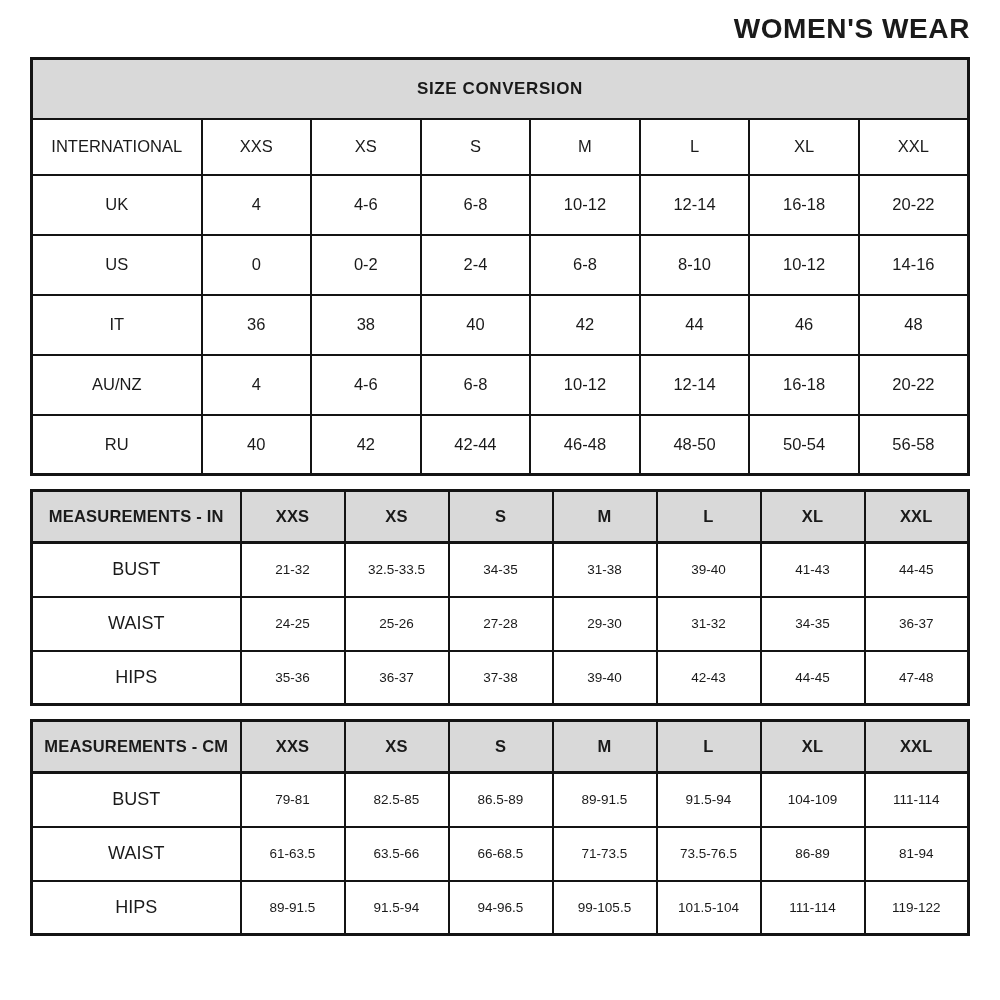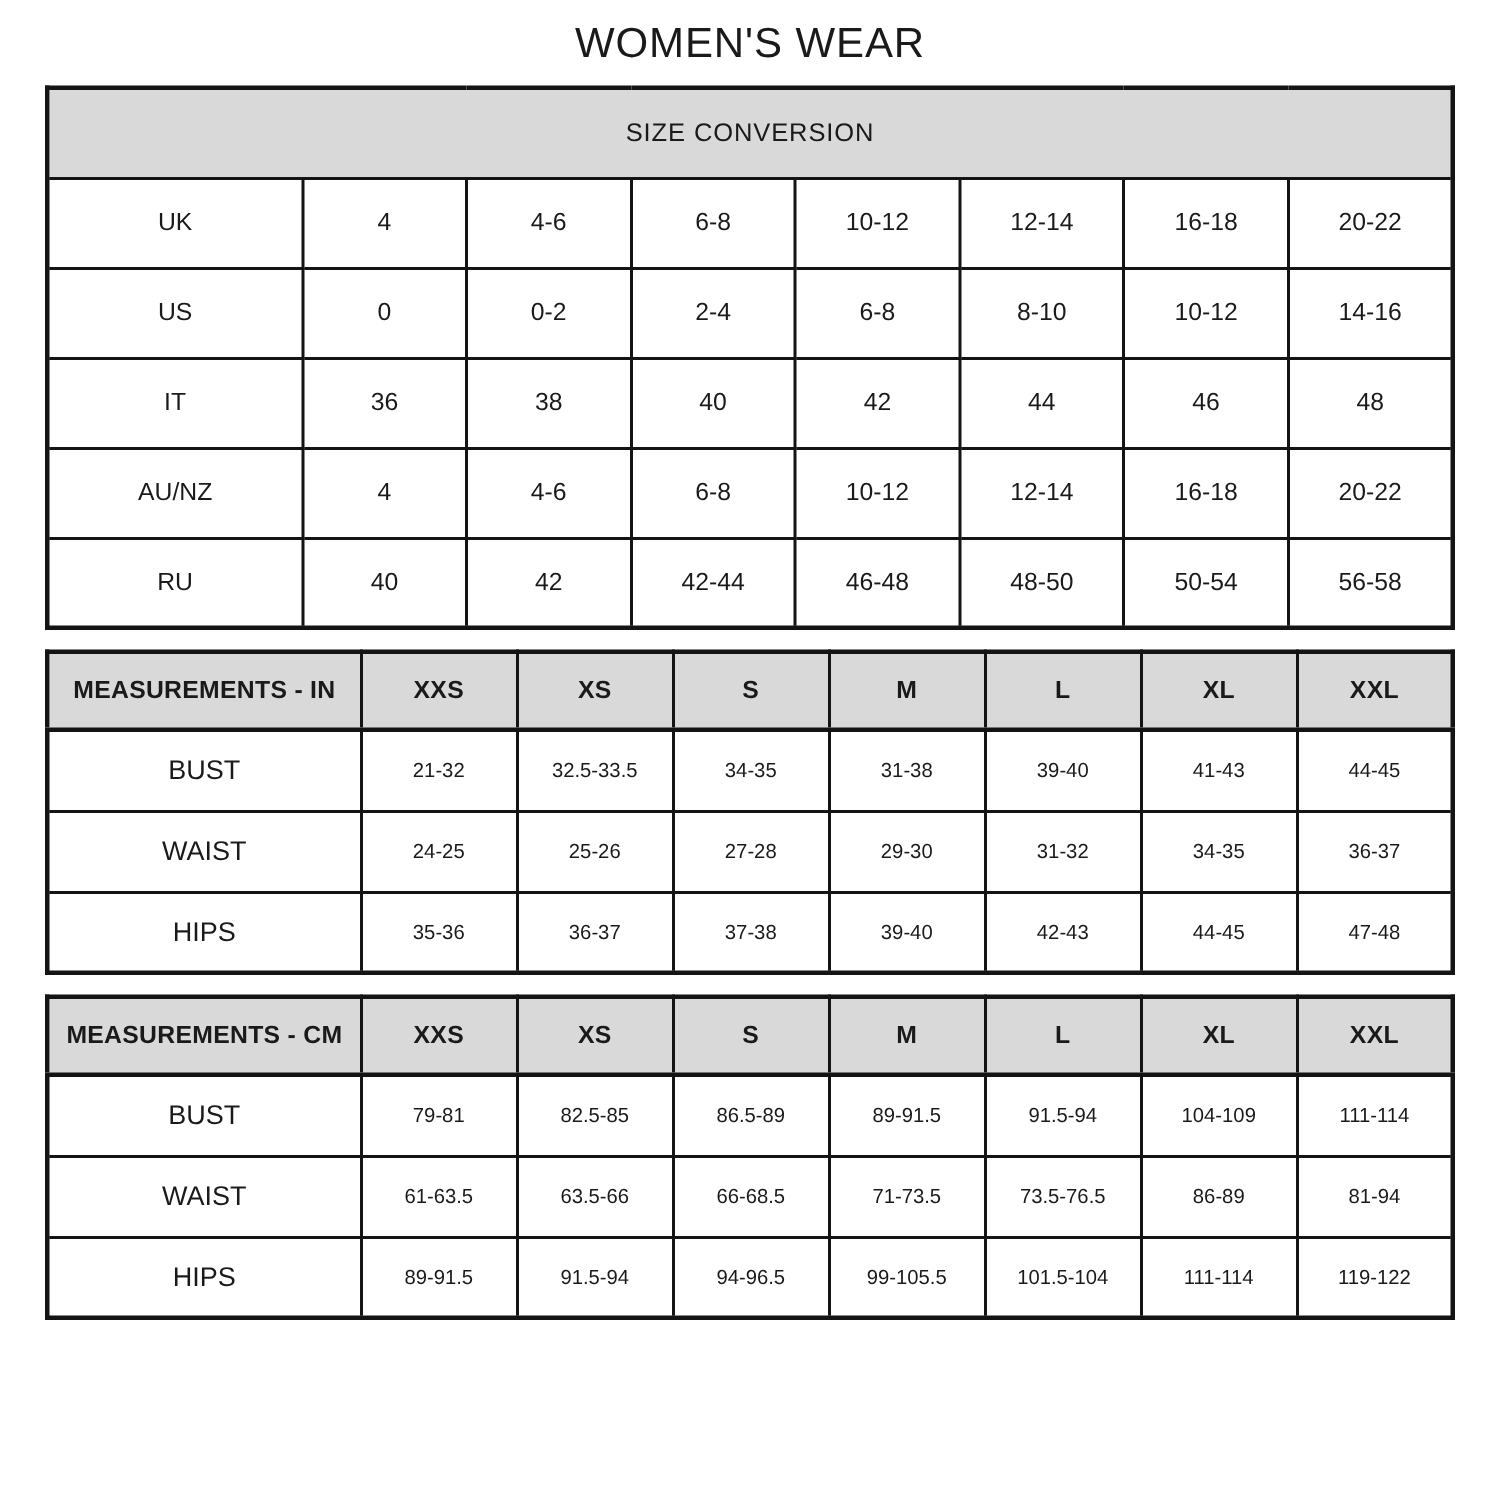--- a/index.html
+++ b/index.html
@@ -5,22 +5,22 @@
   * { box-sizing: border-box; }
   html, body {
     margin: 0; padding: 0;
     width: 1000px; height: 1000px;
     background: var(--page-bg, #ffffff);
     font-family: "Liberation Sans", "DejaVu Sans", sans-serif;
     color: var(--text, #1a1a1a);
   }
   .page { width: 940px; margin: 0 auto; }
   .title {
-    text-align: center;
-    font-size: 28px; font-weight: 400;
+    text-align: right;
+    font-size: 28px; font-weight: 700;
     letter-spacing: 0.6px;
     line-height: 30px;
     margin: 14px 0 13px 0;
   }
   table.tbl {
     border-collapse: collapse;
     table-layout: fixed;
     width: 100%;
     border: 3px solid var(--border, #141414);
   }
@@ -30,21 +30,21 @@
     text-align: center;
     vertical-align: middle;
     padding: 0 4px;
     overflow: hidden;
     white-space: nowrap;
   }
   
   .banner {
     height: 60px;
     background: var(--header-bg, #d9d9d9);
-    font-size: 17px; font-weight: 400;
+    font-size: 17px; font-weight: 700;
     letter-spacing: 0.6px;
     border-bottom: 3px solid var(--border, #141414);
   }
   .conv col.first { width: 170px; }
   .conv thead tr.cols { height: 56px; }
   .conv thead tr.cols th { font-weight: 500; font-size: 16.5px; background: #fff; }
   .conv tbody tr { height: 60px; }
   .conv tbody td { font-size: 16.5px; font-weight: 500; }
   
   .meas col.first { width: 209px; }
@@ -68,20 +68,30 @@
 
   <table class="tbl conv">
     <colgroup>
         <col class="first">
         <col span="7">
       </colgroup>
     <thead>
       <tr>
         <th colspan="8" class="banner">SIZE CONVERSION</th>
       </tr>
+      <tr class="cols">
+          <th>INTERNATIONAL</th>
+          <th>XXS</th>
+          <th>XS</th>
+          <th>S</th>
+          <th>M</th>
+          <th>L</th>
+          <th>XL</th>
+          <th>XXL</th>
+        </tr>
     </thead>
     <tbody>
         <tr>
           <td>UK</td>
           <td>4</td>
           <td>4-6</td>
           <td>6-8</td>
           <td>10-12</td>
           <td>12-14</td>
           <td>16-18</td>

